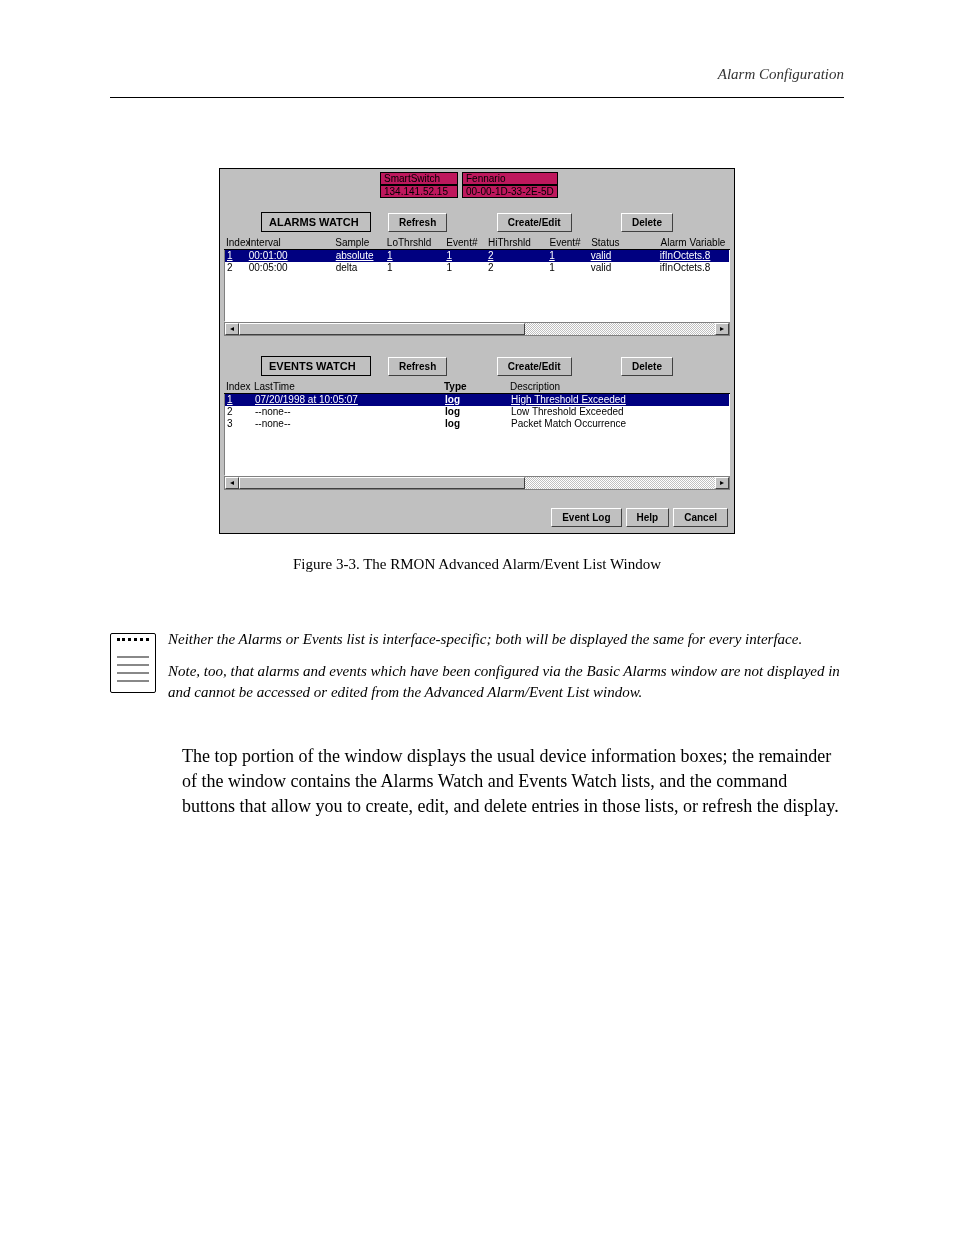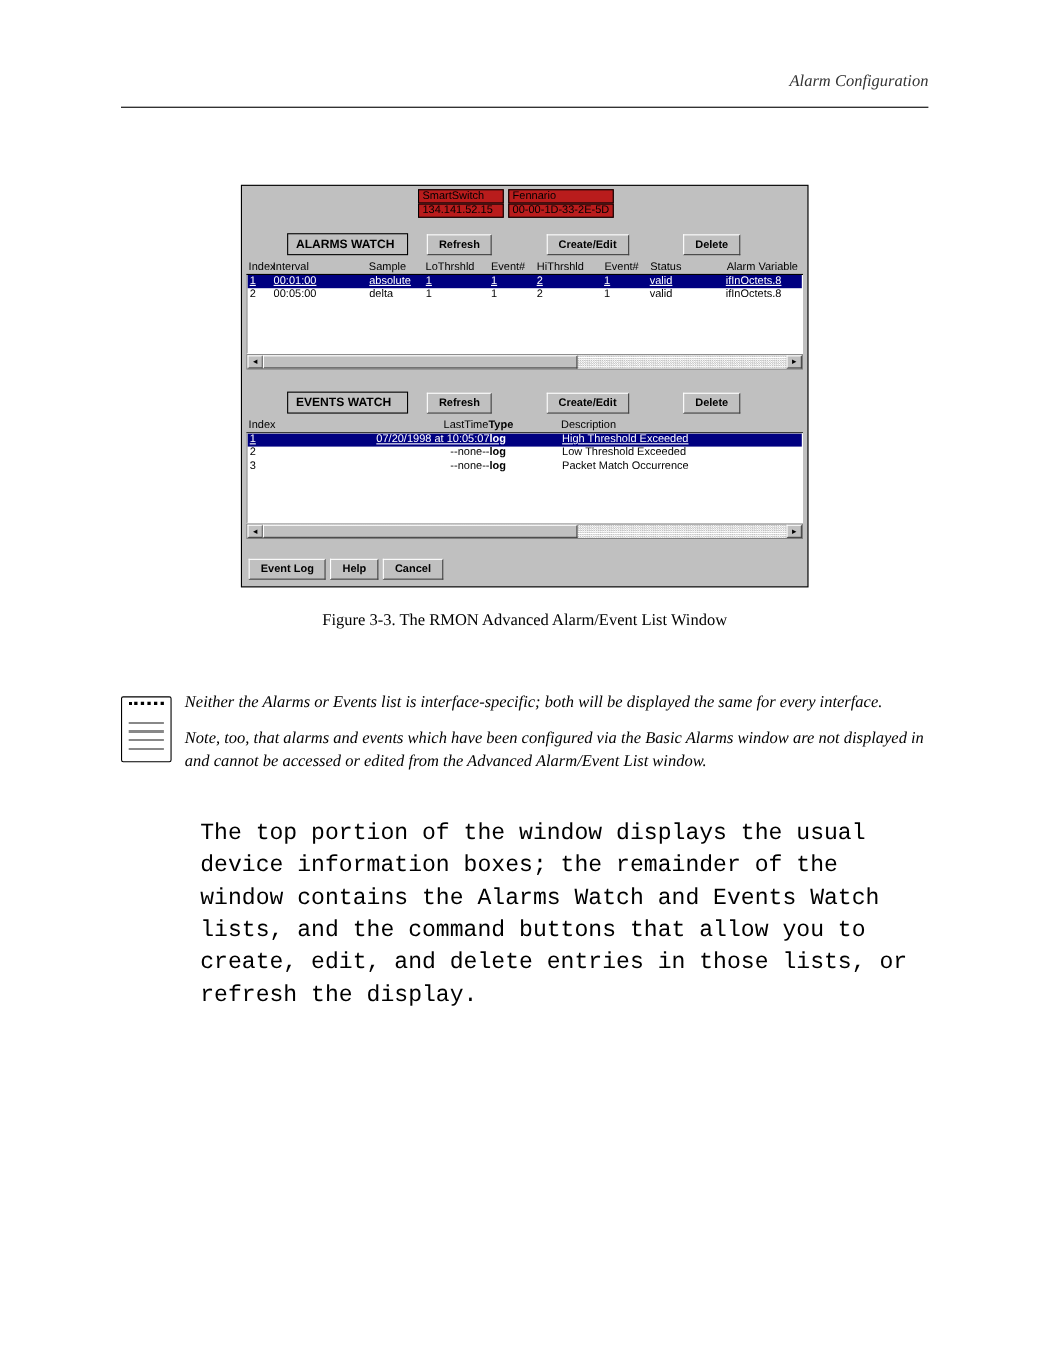--- a/index.html
+++ b/index.html
@@ -64,21 +64,21 @@
     font-family: Arial, sans-serif;
   }
   .infoboxes {
     display: flex;
     gap: 4px;
     padding: 3px 0 4px 160px;
   }
   .info-col { display: flex; flex-direction: column; gap: 0; }
   .info-field {
     border: 1px solid #000;
-    background: #b91c1c;
+    background: #be185d;
     padding: 0 3px;
     font-size: 10px;
     height: 13px;
     line-height: 12px;
     min-width: 78px;
   }
   .section-bar {
     display: flex;
     align-items: center;
     gap: 17px;
@@ -167,20 +167,21 @@
     height: 100%;
     background: #c0c0c0;
     border-top: 1px solid #fff;
     border-left: 1px solid #fff;
     border-right: 1px solid #404040;
     border-bottom: 1px solid #404040;
   }
   .sb-thumb.half { width: 60%; }
   .bottom-btns {
     display: flex;
+    justify-content: flex-end;
     gap: 4px;
     padding: 18px 6px 6px 6px;
   }
   .caption {
     text-align: center;
     font-size: 15px;
     margin: 8px 0 56px 0;
   }
   .note-block {
     display: flex;
@@ -211,39 +212,38 @@
     background: repeating-linear-gradient(#888, #888 2px, transparent 2px, transparent 8px);
   }
   .note-text p {
     font-style: italic;
     font-size: 15px;
     line-height: 1.35;
     margin: 0 0 12px 0;
   }
   .body-text {
     padding-left: 72px;
-    font-size: 21px;
+    font-size: 18px;
     line-height: 1.4;
-    font-family: Liberation Mono, monospace;
   }
 
   
   .a-idx { width: 24px; padding-left: 2px;}
   .a-int { width: 88px; }
   .a-smp { width: 52px; }
   .a-lo  { width: 60px; }
   .a-ev1 { width: 42px; }
   .a-hi  { width: 62px; }
   .a-ev2 { width: 42px; }
   .a-st  { width: 70px; }
   .a-var { width: 70px; }
 
   
   .e-idx { width: 30px; padding-left: 2px;}
-  .e-lt  { width: 190px; text-align: right; }
+  .e-lt  { width: 190px; }
   .e-typ { width: 66px; font-weight: bold; }
   .e-des { width: 200px; }
 </style>
 </head>
 <body>
 
 <div class="page">
   <div class="header-area">
     <span class="header-right">Alarm Configuration</span>
   </div>

